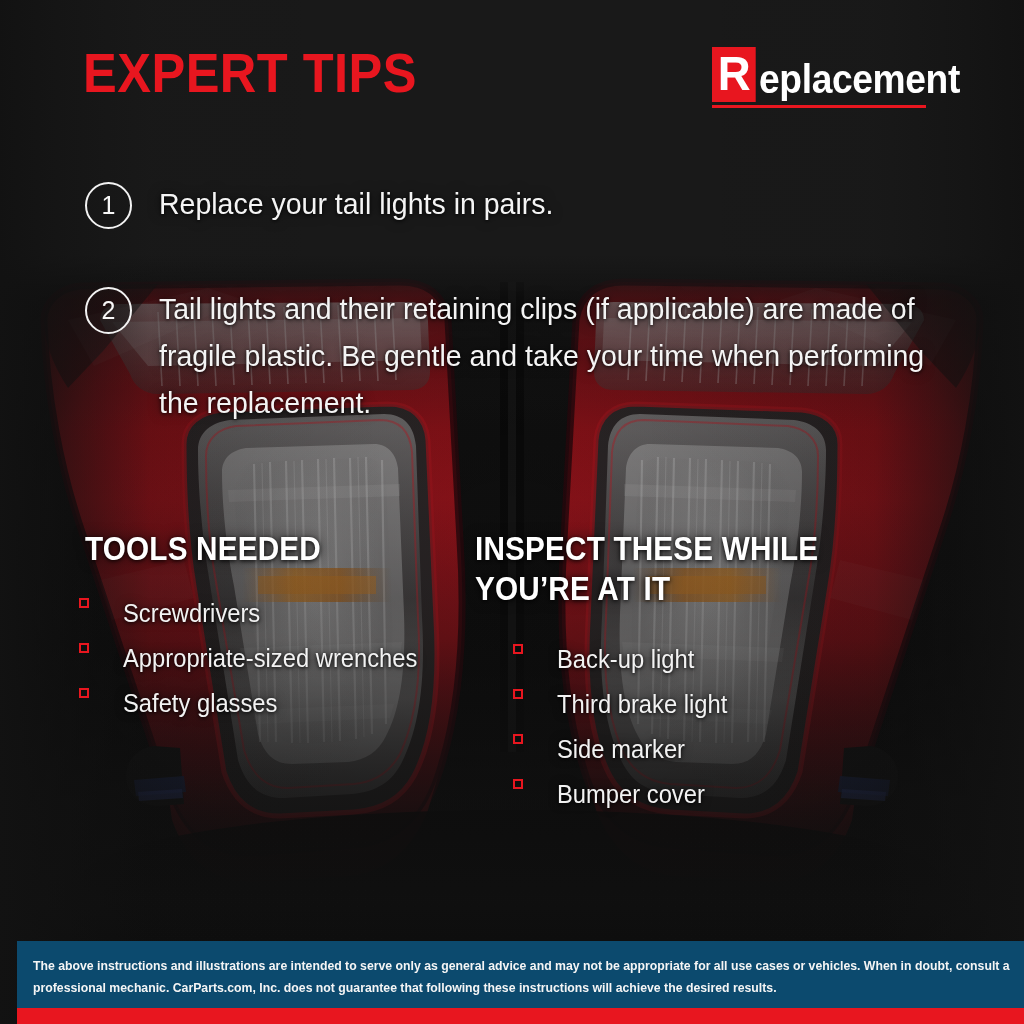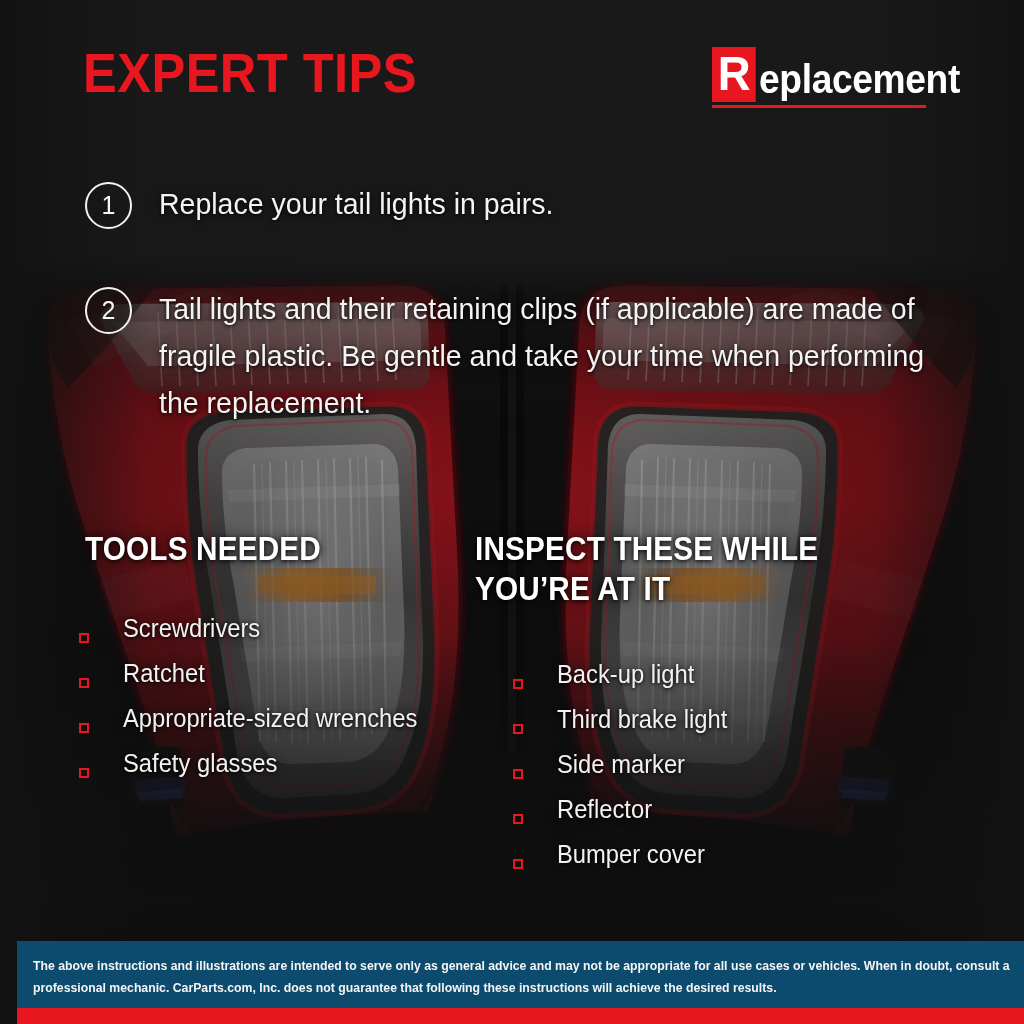--- a/index.html
+++ b/index.html
@@ -186,21 +186,21 @@
     position: absolute;
     list-style: none;
     margin: 0;
     padding: 0;
   }
   #tools-list   { left: 62px;  top: 598px; }
   #inspect-list { left: 496px; top: 644px; }
 
   .blist li {
     display: flex;
-    align-items: flex-end;
+    align-items: flex-start;
     height: 45px;
   }
   .bullet-sq {
     flex: 0 0 auto;
     width: 10px;
     height: 10px;
     border: 2px solid #e8161f;
     background: transparent;
     margin-right: 34px;
   }
@@ -507,48 +507,40 @@
 
     <div class="sect-head" id="inspect-head">INSPECT THESE WHILE YOU’RE AT IT</div>
 
     <ul class="blist" id="tools-list">
       <li>
         <span class="bullet-sq"></span>
         <span class="bullet-text">Screwdrivers</span>
       </li>
       <li>
         <span class="bullet-sq"></span>
-        <span class="bullet-text">Ratchet</span>
-      </li>
-      <li>
-        <span class="bullet-sq"></span>
         <span class="bullet-text">Appropriate-sized wrenches</span>
       </li>
       <li>
         <span class="bullet-sq"></span>
         <span class="bullet-text">Safety glasses</span>
       </li>
     </ul>
 
     <ul class="blist" id="inspect-list">
       <li>
         <span class="bullet-sq"></span>
         <span class="bullet-text">Back-up light</span>
       </li>
       <li>
         <span class="bullet-sq"></span>
         <span class="bullet-text">Third brake light</span>
       </li>
       <li>
         <span class="bullet-sq"></span>
         <span class="bullet-text">Side marker</span>
-      </li>
-      <li>
-        <span class="bullet-sq"></span>
-        <span class="bullet-text">Reflector</span>
       </li>
       <li>
         <span class="bullet-sq"></span>
         <span class="bullet-text">Bumper cover</span>
       </li>
     </ul>
 
     <div class="footer">
       <div class="footer-text">The above instructions and illustrations are intended to serve only as general advice and may not be appropriate for all use cases or vehicles. When in doubt, consult a professional mechanic. CarParts.com, Inc. does not guarantee that following these instructions will achieve the desired results.</div>
     </div>

